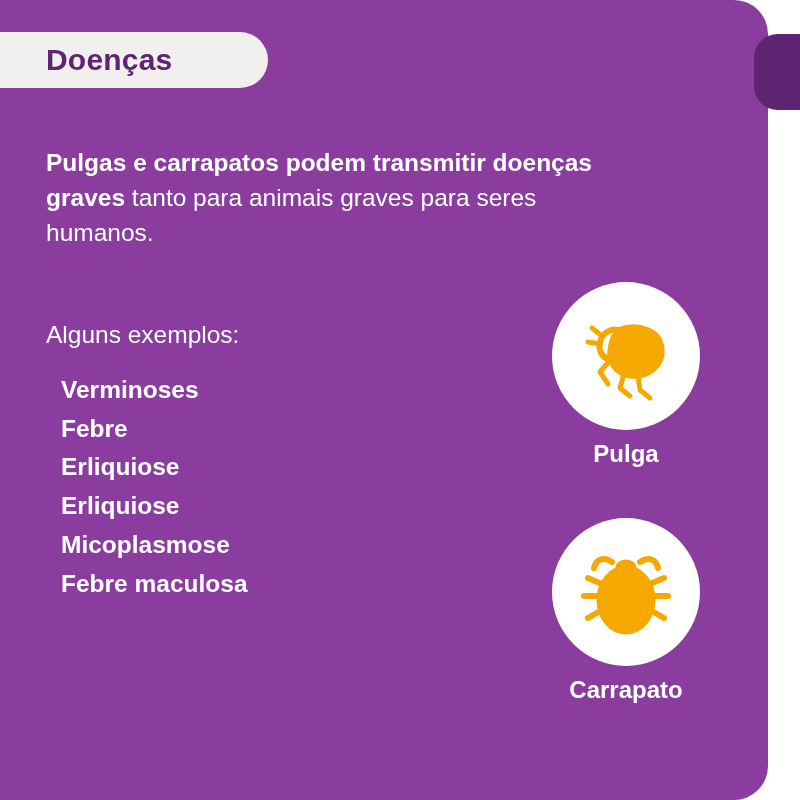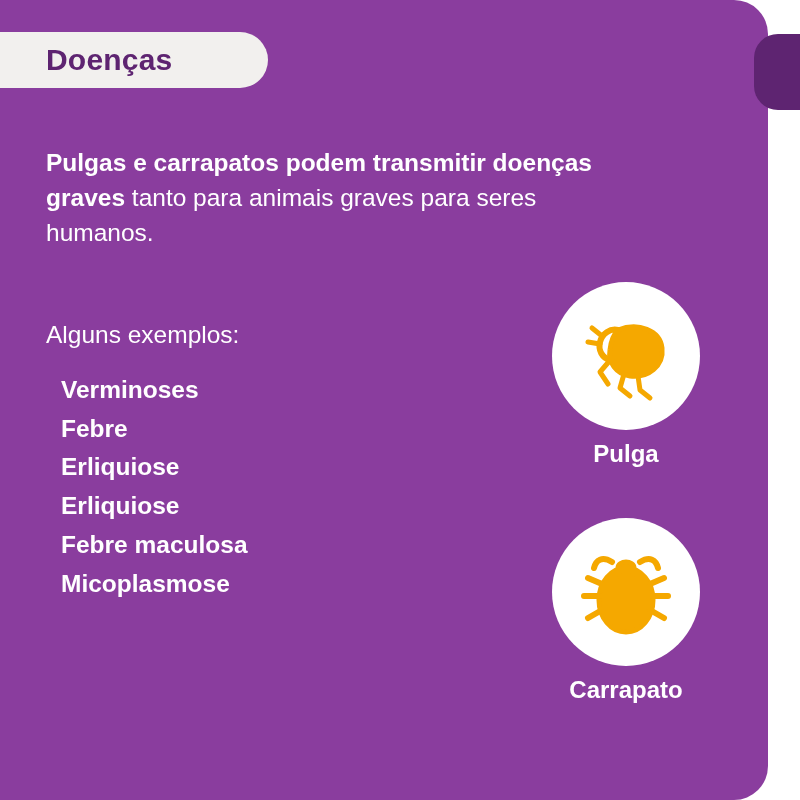--- a/index.html
+++ b/index.html
@@ -160,22 +160,22 @@
     <span class="strong">Pulgas e carrapatos podem transmitir doenças graves</span><span> tanto para animais graves para seres humanos.</span>
   </div>
 
   <div class="examples">
     <div class="examples-label">Alguns exemplos:</div>
     <ul class="examples-list">
       <li>Verminoses</li>
       <li>Febre</li>
       <li>Erliquiose</li>
       <li>Erliquiose</li>
+      <li>Micoplasmose</li>
       <li>Febre maculosa</li>
-      <li>Micoplasmose</li>
     </ul>
   </div>
 
   <div class="figure figure-flea">
     <div class="circle">
       <svg width="120" height="120" viewBox="0 0 120 120">
         <g fill="none" stroke="#F5A800" stroke-width="5" stroke-linecap="round" stroke-linejoin="round">
 
           <path d="M52 34 C72 26 94 34 96 52 C98 70 82 82 64 80 C50 78 42 66 44 54 C45 45 48 38 52 34 Z" fill="#F5A800" stroke="#F5A800"></path>
 

